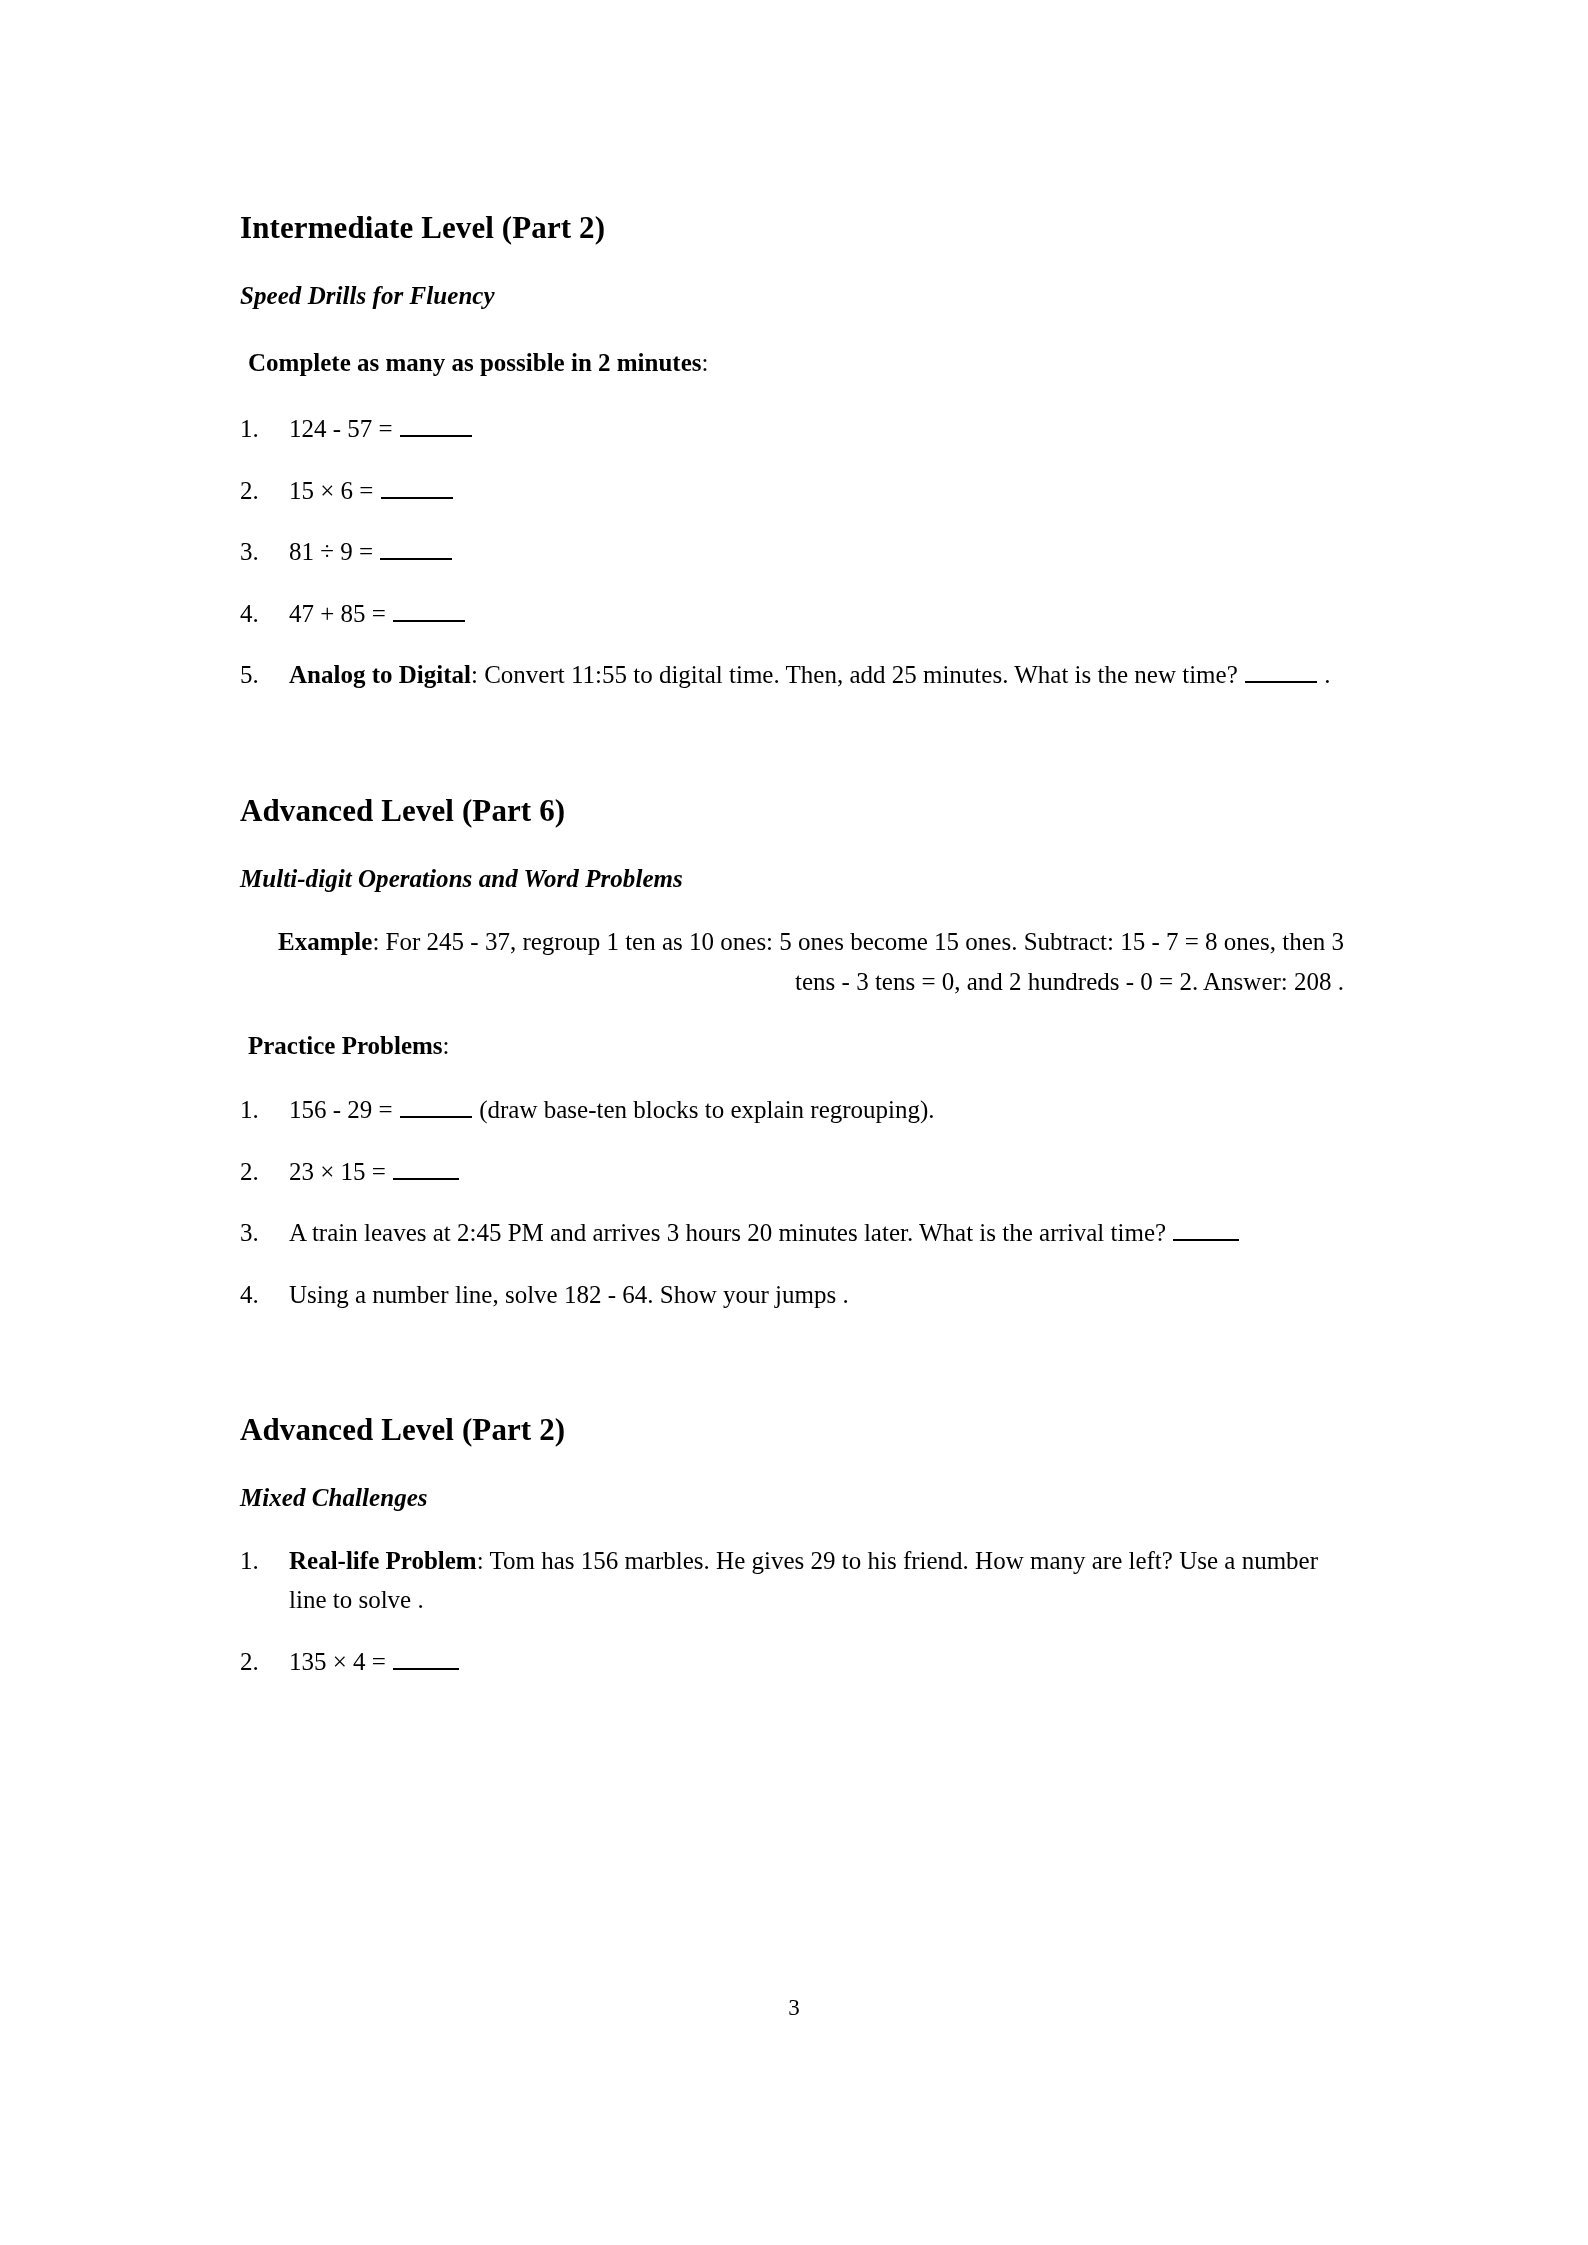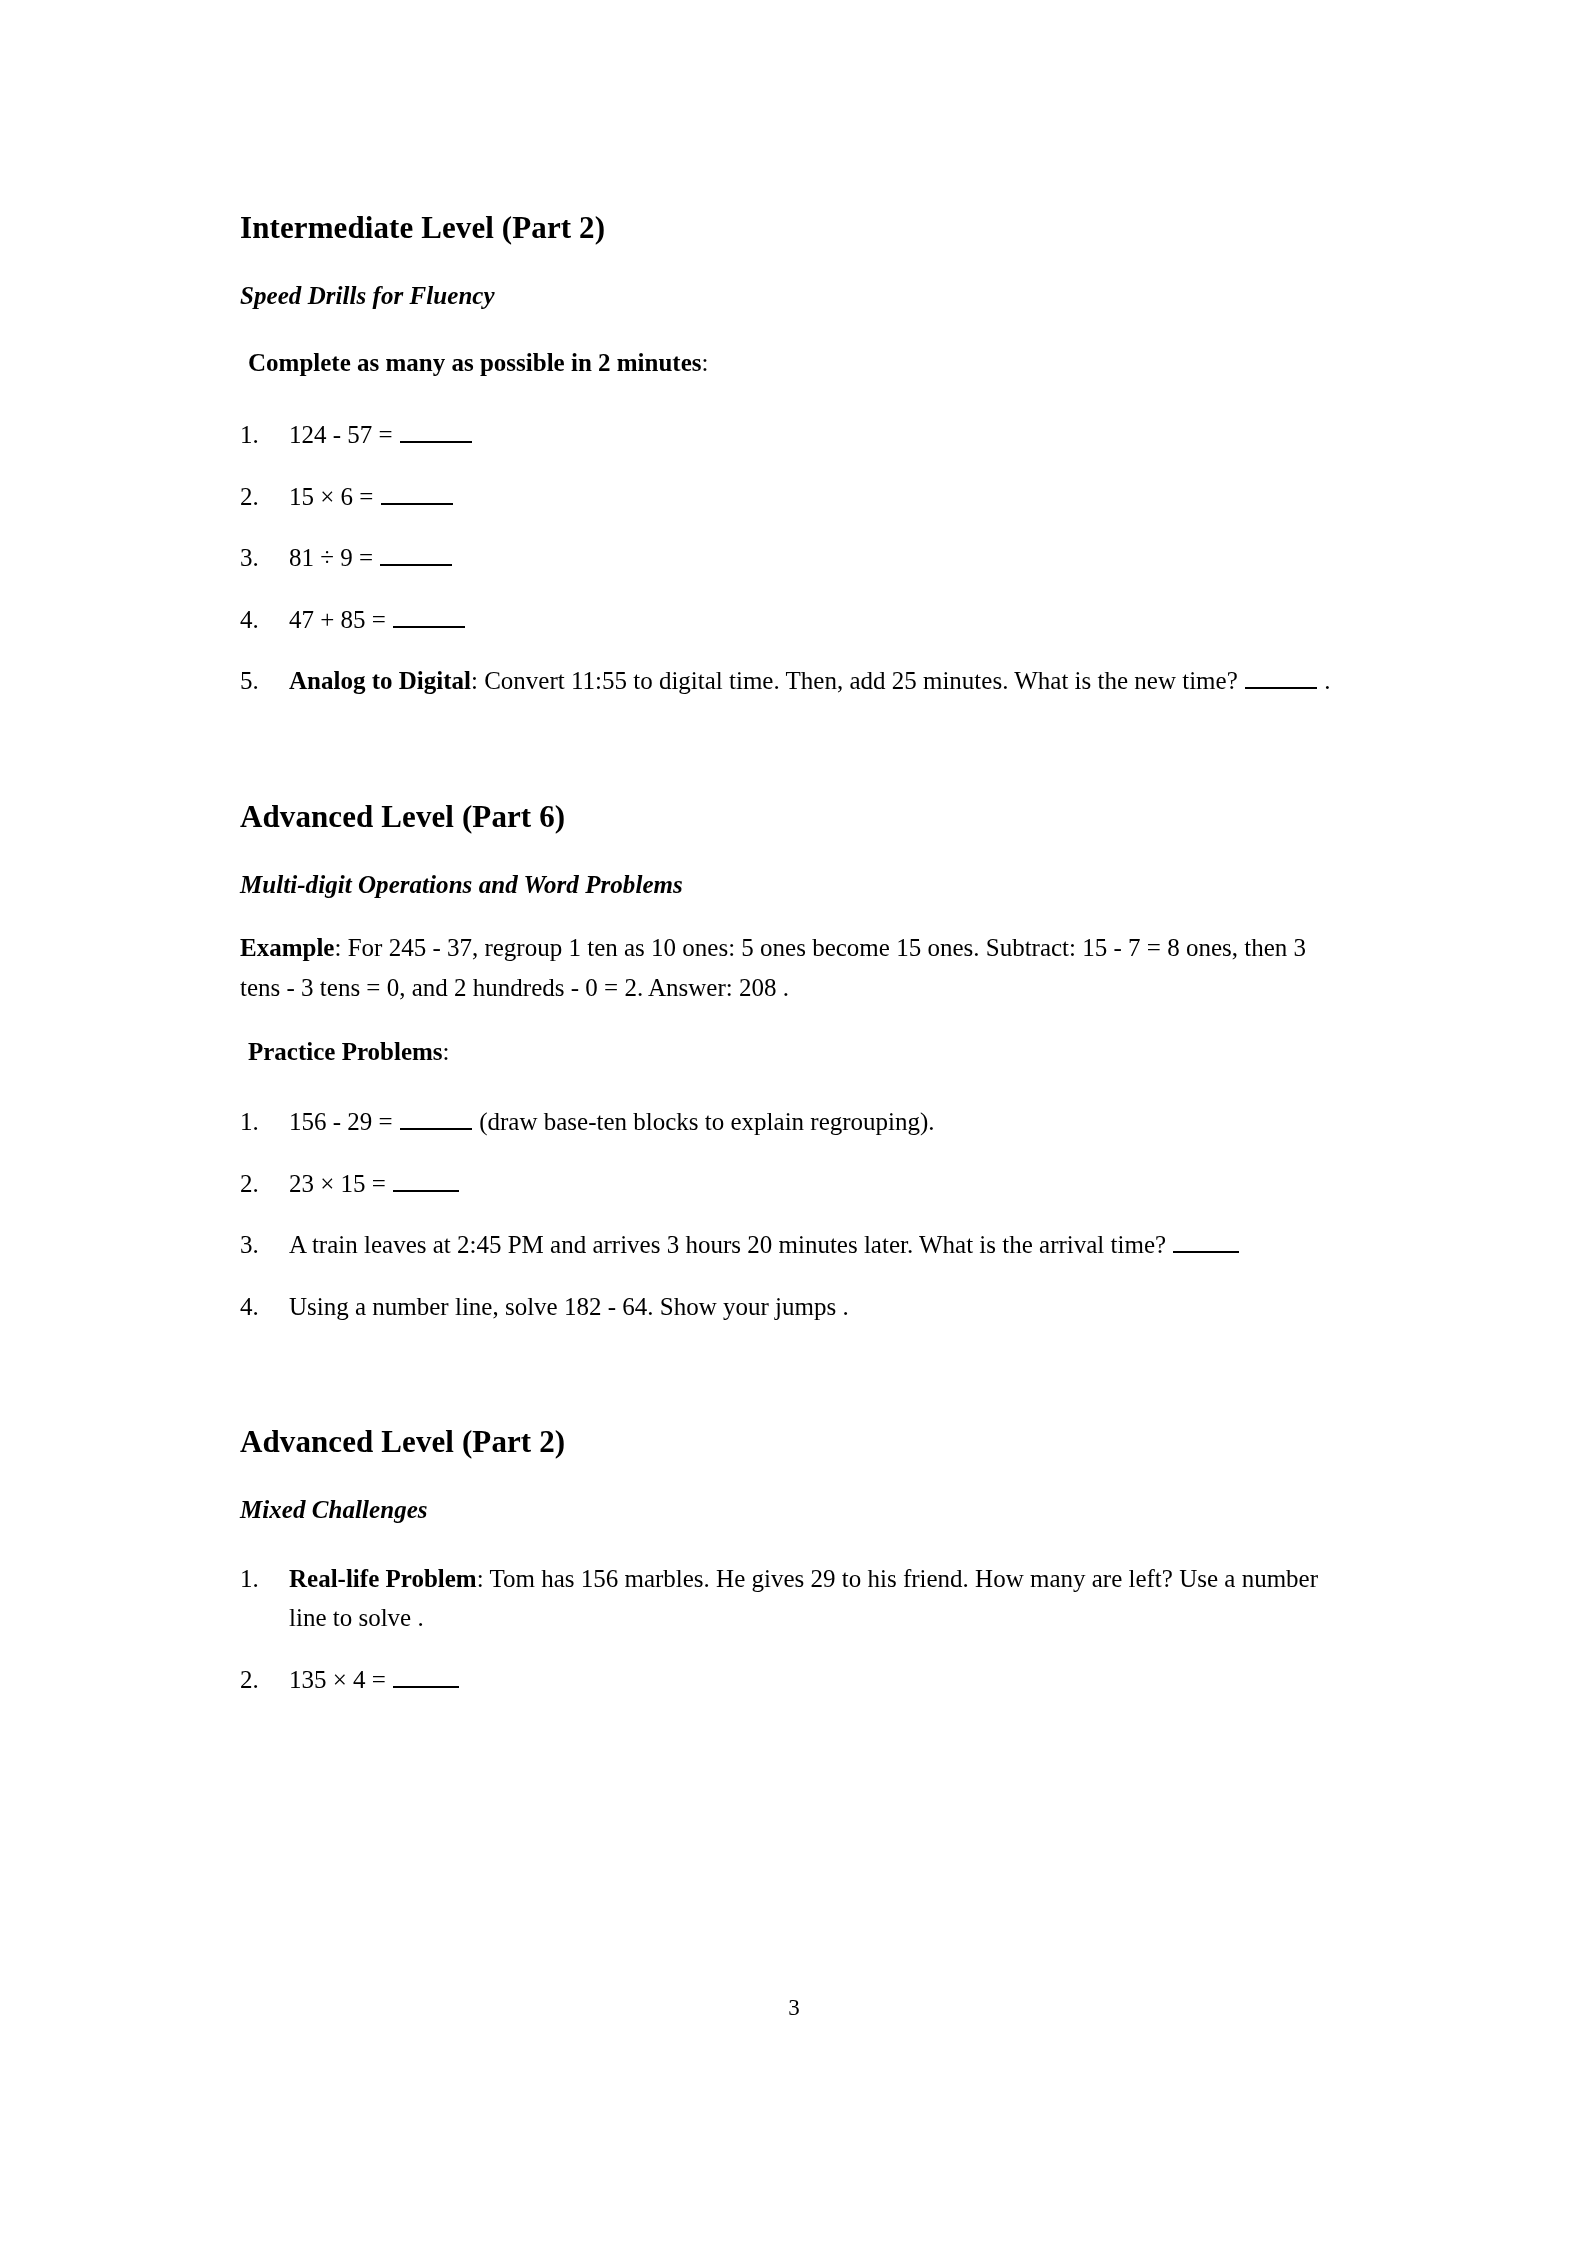--- a/index.html
+++ b/index.html
@@ -56,21 +56,21 @@
   }
   p.lead .plain-colon {
     font-weight: normal;
   }
 
   
   p.body-para {
     font-size: 25px;
     line-height: 1.60;
     margin: 0;
-    text-align: left;
+    text-align: right;
   }
   .b { font-weight: bold; }
 
   
   ol.problems {
     list-style: none;
     margin: 0;
     padding: 0;
     font-size: 25px;
     line-height: 1.58;
@@ -82,21 +82,20 @@
   }
   ol.problems > li > .marker {
     position: absolute;
     left: 0;
     top: 0;
     width: 40px;
     text-align: left;
   }
   ol.problems > li > .item-text {
     display: block;
-    margin-top: 6px;
   }
 
   
   .blank {
     display: inline-block;
     border-bottom: 2px solid #000;
     width: 72px;
     height: 0.92em;
     vertical-align: baseline;
     margin: 0 1px;

